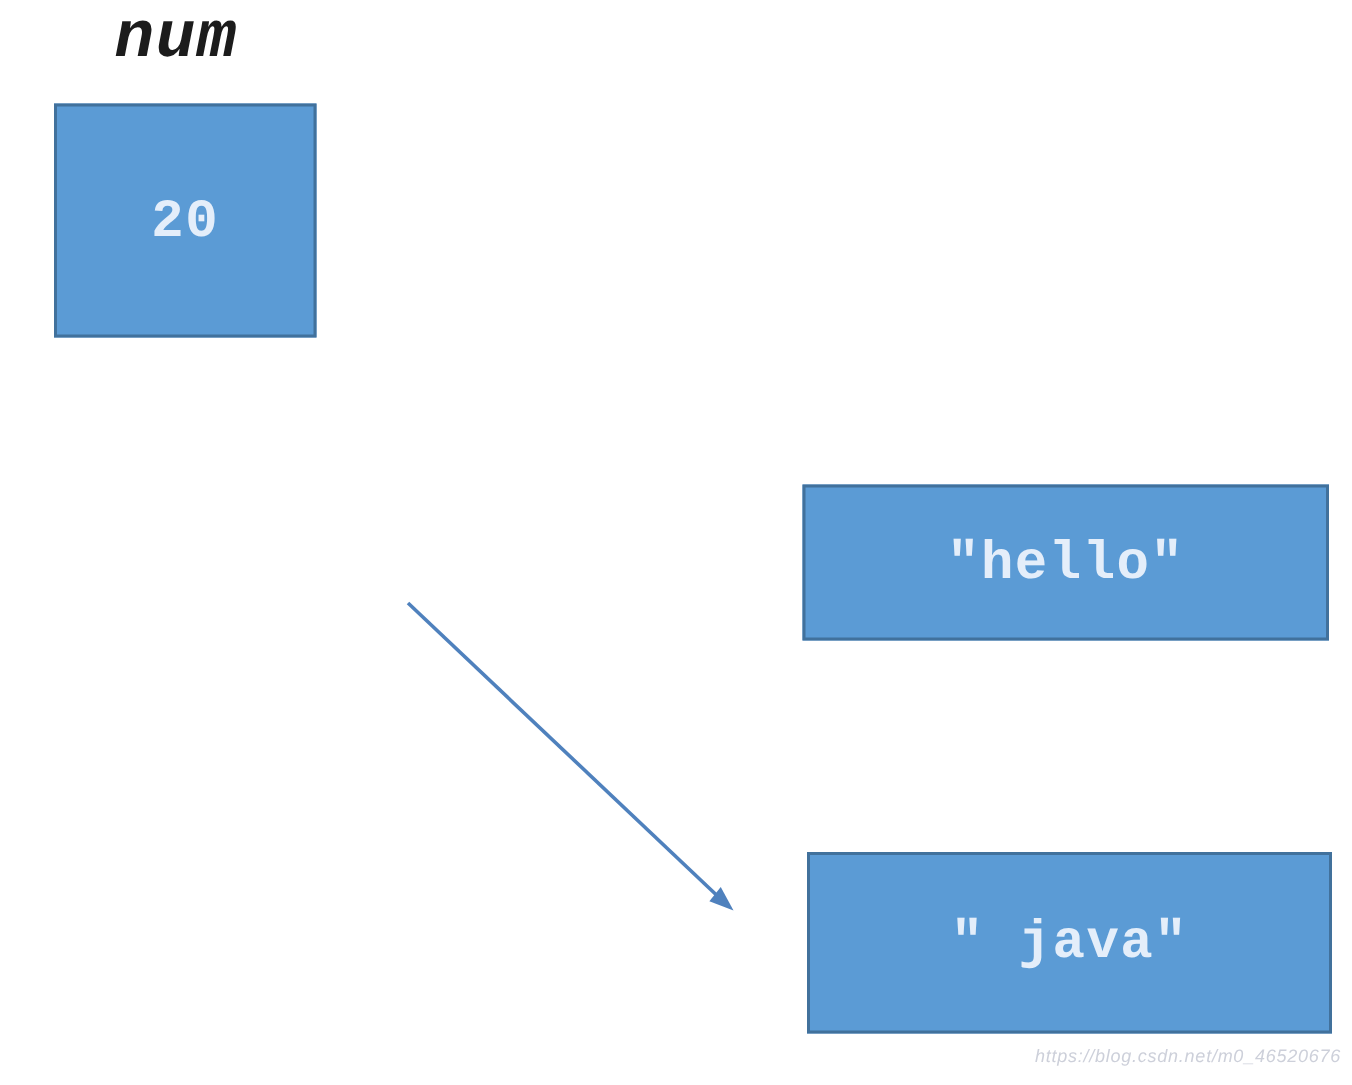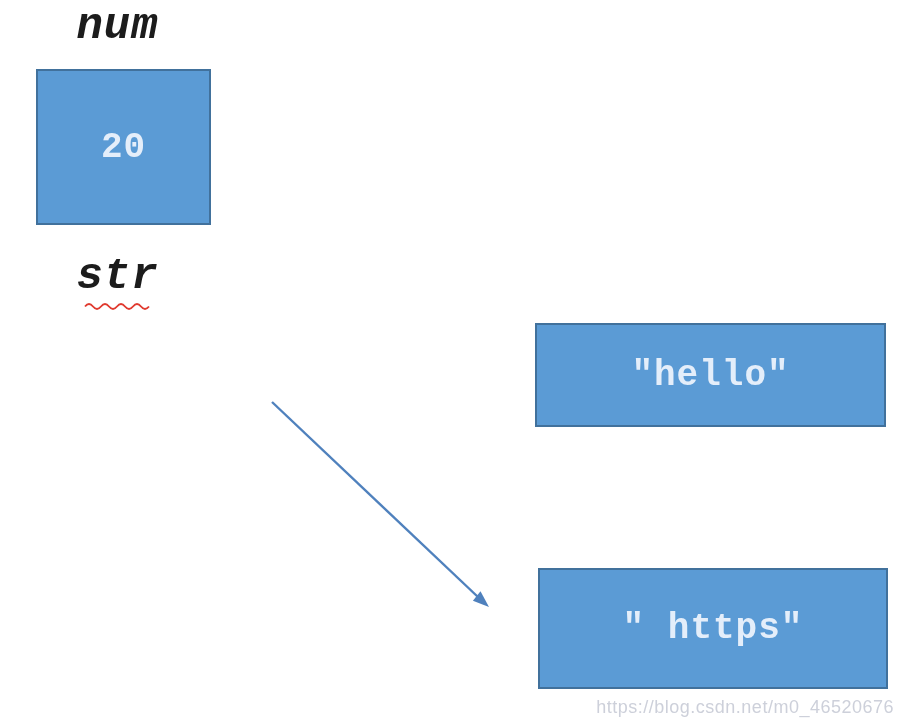--- a/index.html
+++ b/index.html
@@ -41,49 +41,44 @@
   .squiggle-svg { display: block; margin-top: 3px; }
   .squiggle-path { fill: none; stroke: var(--underline-red, #e03a2f); stroke-width: 1.8; }
   .arrow-svg { position: absolute; left: 260px; top: 390px; }
   .arrow-line { stroke: var(--arrow, #4f81bd); stroke-width: 2.4; fill: none; }
   .arrow-head { fill: var(--arrow, #4f81bd); stroke: none; }
   .watermark {
     position: absolute;
     right: 7px;
     top: 697px;
     font-family: "Liberation Sans", sans-serif;
-    font-size: 18px;
+    font-size: 12px;
     color: var(--watermark, #cdd0da);
     letter-spacing: 0.5px;
+    font-style: italic;
   }
 </style>
 </head>
 <body>
 
 <div class="canvas">
 
   <div class="var-label" style="left:30px; top:4px; width:175px;">
     <span>num</span>
   </div>
   <div class="value-box" style="left:36px; top:69px; width:175px; height:156px;">
     <span>20</span>
   </div>
 
-  <div class="var-label" style="left:30px; top:254px; width:175px;">
-    <span>str</span>
-    <svg class="squiggle-svg" width="68" height="9" viewBox="0 0 68 9">
-      <path class="squiggle-path" d="M1 5.5 q4 -5 8 0 t8 0 t8 0 t8 0 t8 0 t8 0 t8 0 t8 0"></path>
-    </svg>
-  </div>
 
   <div class="value-box" style="left:535px; top:323px; width:351px; height:104px;">
     <span>″hello″</span>
   </div>
   <div class="value-box" style="left:538px; top:568px; width:350px; height:121px;">
-    <span>″ https″</span>
+    <span>″ java″</span>
   </div>
 
   <svg class="arrow-svg" width="240" height="230" viewBox="0 0 240 230">
     <line class="arrow-line" x1="12" y1="12" x2="218" y2="207"></line>
     <polygon class="arrow-head" points="229,217 212.9,210.8 220.5,201.3"></polygon>
   </svg>
 
   <div class="watermark">https://blog.csdn.net/m0_46520676</div>
 
 </div>

